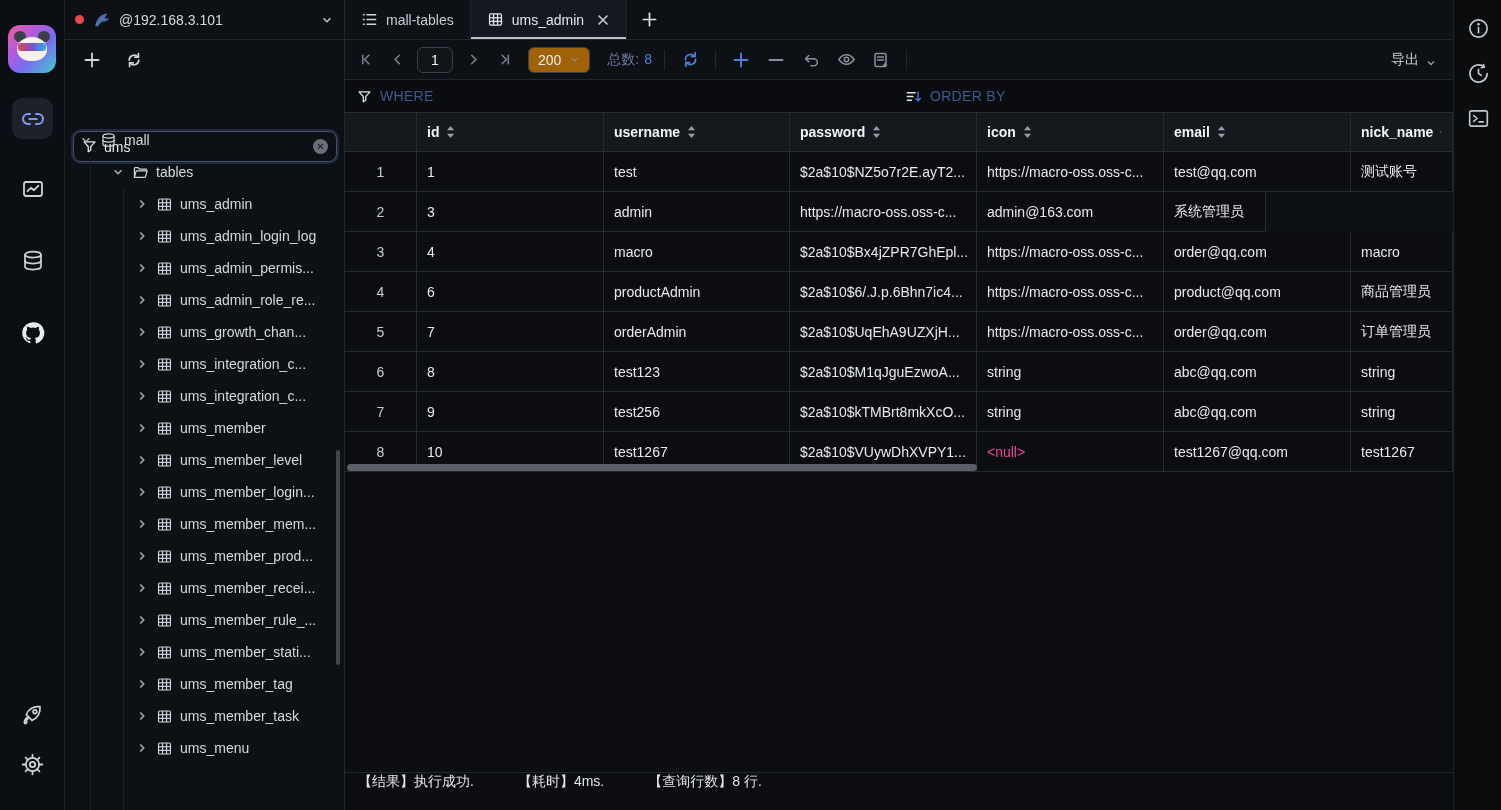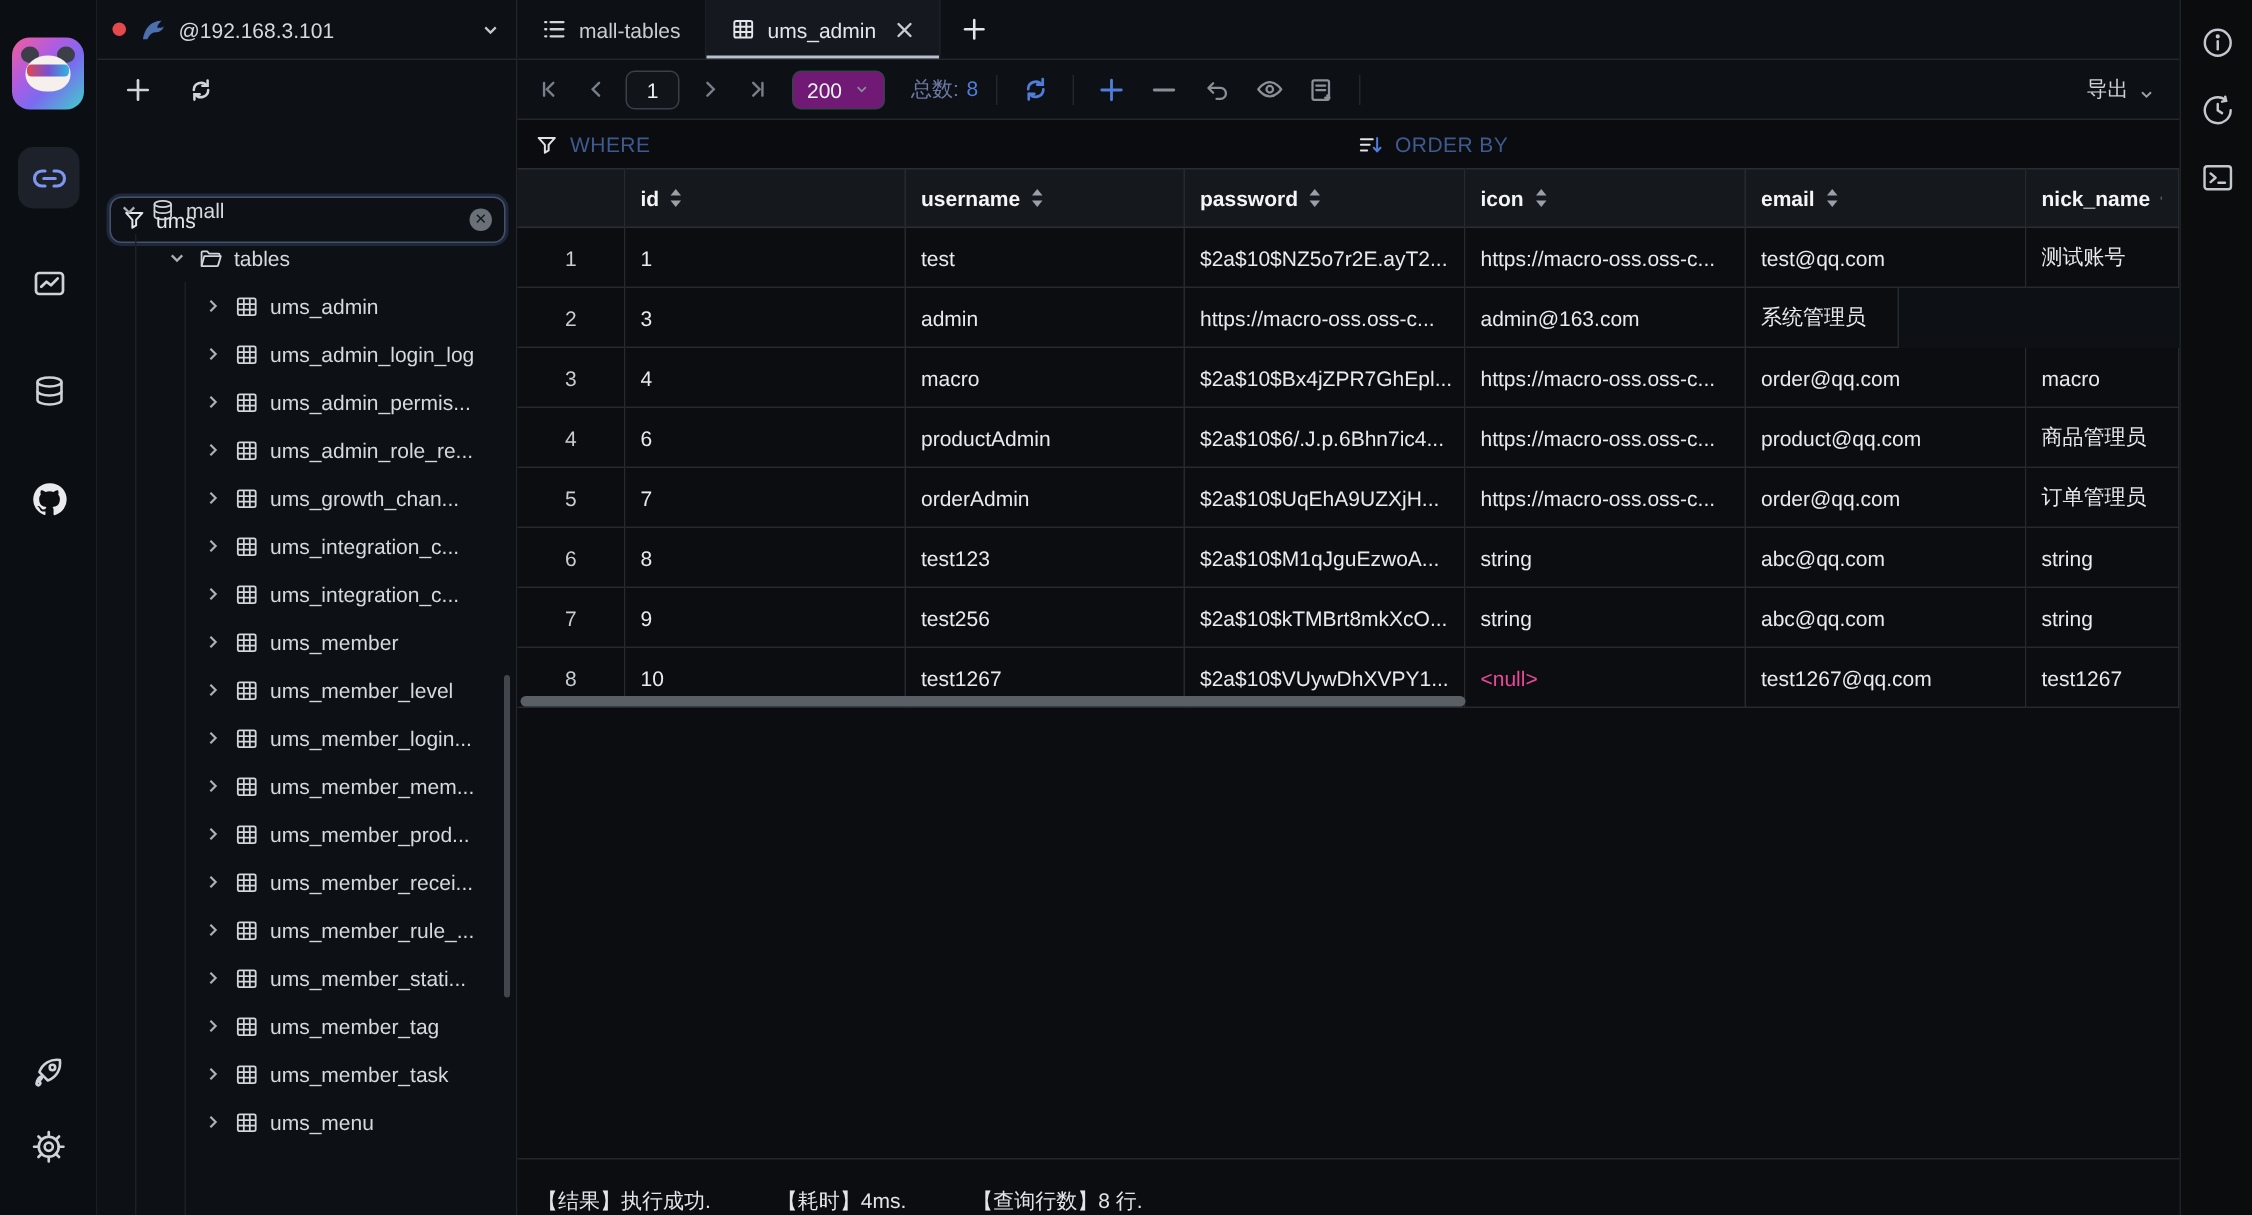--- a/index.html
+++ b/index.html
@@ -46,21 +46,21 @@
   .tab.active { background:#15191f; color:#e3e6ea; }
   .tab.active::after { content:""; position:absolute; left:0; right:0; bottom:0; height:2px; background:#b7c0cd; }
   .tab-close { margin-left:4px; display:flex; }
   #tab-add { display:flex; align-items:center; padding:0 14px; }
 
   #toolbar { position:absolute; left:0; top:40px; width:100%; height:40px; border-bottom:1px solid #23262b;
     display:flex; align-items:center; padding:0 10px; gap:9px; }
   .pg-btn { display:flex; align-items:center; justify-content:center; width:22px; height:22px; }
   #page-box { min-width:36px; height:26px; border:1px solid #3a4049; border-radius:6px; background:#111419;
     display:flex; align-items:center; justify-content:center; color:#eef0f3; font-size:14px; padding:0 8px; }
-  #size-box { height:26px; border:1px solid #3a4049; border-radius:6px; background:#701a75;
+  #size-box { height:26px; border:1px solid #3a4049; border-radius:6px; background:#a16207;
     display:flex; align-items:center; gap:8px; color:#eef0f3; font-size:14px; padding:0 9px; margin-left:4px; }
   #total-wrap { margin-left:8px; font-size:14px; color:#6c7aa6; }
   #total-wrap .tv { color:#4f7dd9; margin-left:5px; }
   .tb-sep { width:1px; height:20px; background:#23262b; margin:0 3px; }
   .tb-ico { display:flex; align-items:center; justify-content:center; width:26px; height:26px; }
   #export-wrap { margin-left:auto; display:flex; align-items:flex-end; gap:6px; color:#ced2d8; font-size:14px; padding-right:6px; }
 
   #filterbar { position:absolute; left:0; top:80px; width:100%; height:32px; background:#0a0c0f;
     display:flex; align-items:center; }
   .fb-item { display:flex; align-items:center; gap:8px; color:#3f5a8f; font-size:14px; font-weight:500; letter-spacing:.3px; }
@@ -72,21 +72,21 @@
   .g-row { display:flex; height:40px; }
   .g-cell { flex:none; display:flex; align-items:center; padding:0 10px; border-right:1px solid #26292f; border-bottom:1px solid #26292f;
     overflow:hidden; white-space:nowrap; font-size:14px; color:#e8eaed; background:#0b0d10; }
   .g-head .g-cell { background:#15181d; font-weight:bold; color:#f2f4f6; border-bottom:1px solid #2a2d33; border-top:1px solid #2a2d33; gap:7px; }
   .g-cell.rownum { justify-content:center; color:#c9cdd3; padding:0 6px; }
   .g-cell .null-val { color:#ec4899; }
   #hscroll { position:absolute; left:2px; top:464px; width:630px; height:7px; background:#5a5f66; border-radius:4px; }
   #grid-empty { position:absolute; left:0; top:472px; width:100%; height:300px; background:#0b0d10; }
 
   #statusbar { position:absolute; left:0; bottom:0; width:100%; height:38px; background:#0b0d10; border-top:1px solid #23262b;
-    display:flex; align-items:flex-end; gap:44px; padding:0 13px; font-size:14px; color:#e3e5e8; }
+    display:flex; align-items:flex-start; gap:44px; padding:0 13px; font-size:14px; color:#e3e5e8; }
 
   
   #right-rail { position:absolute; left:1453px; top:0; width:48px; height:810px; background:#0a0c0e; border-left:1px solid #1e2227; }
   .rr-item { position:absolute; left:12px; width:24px; height:24px; display:flex; align-items:center; justify-content:center; }
 </style>
 </head>
 <body>
 
 <div id="left-rail">
   <div class="rail-logo">

